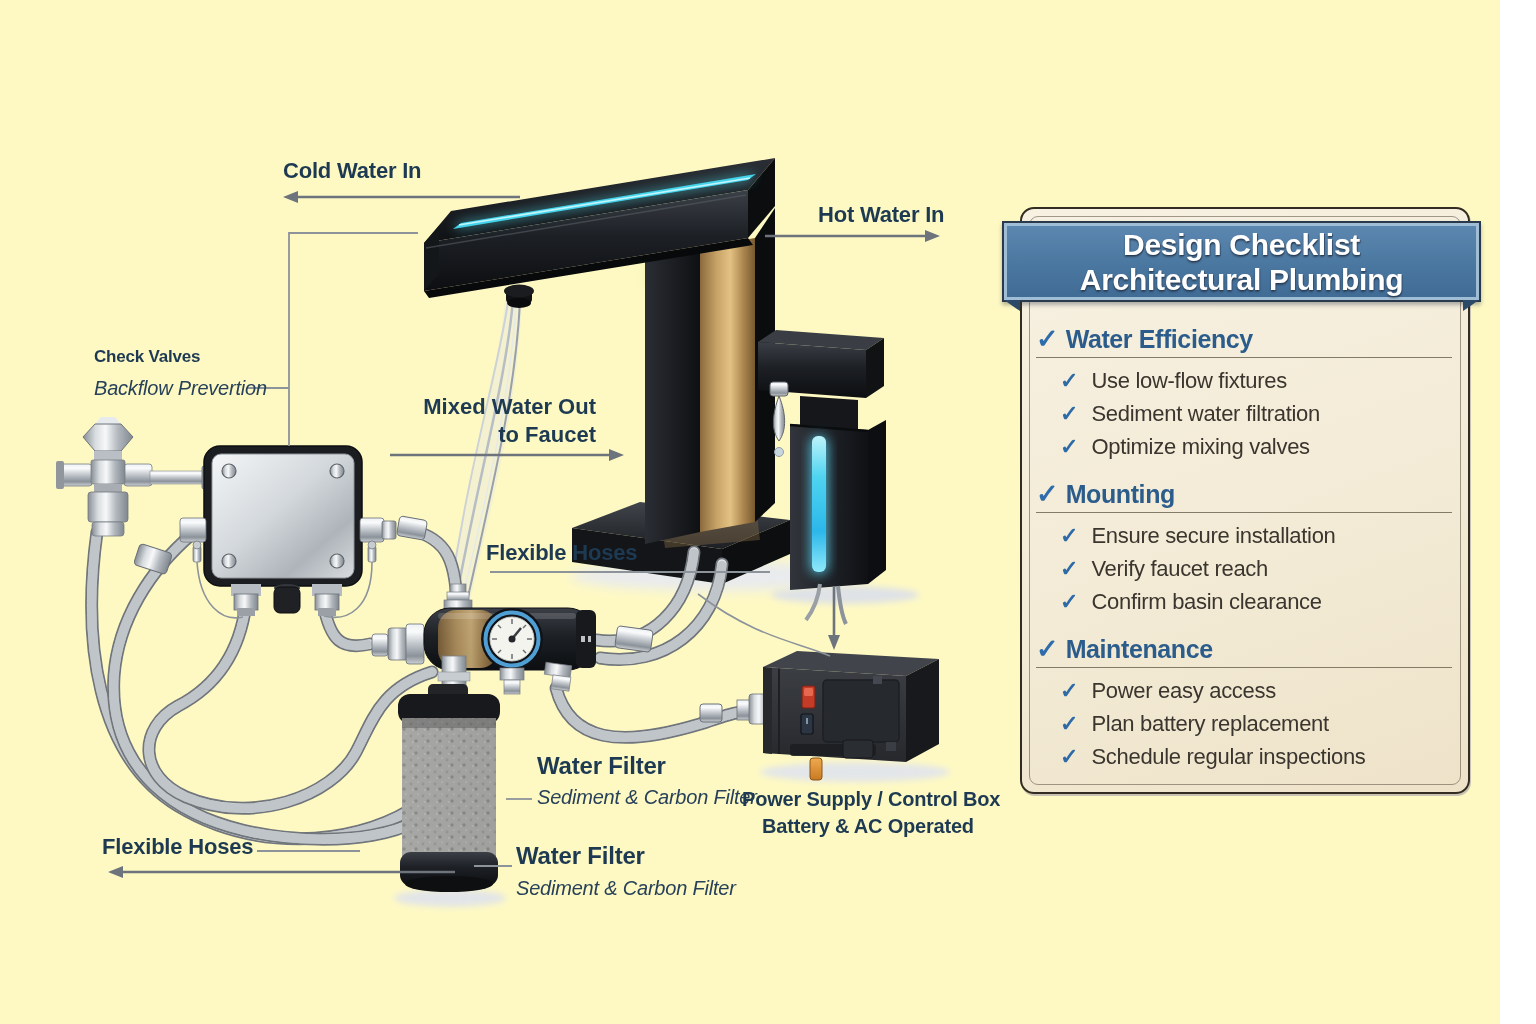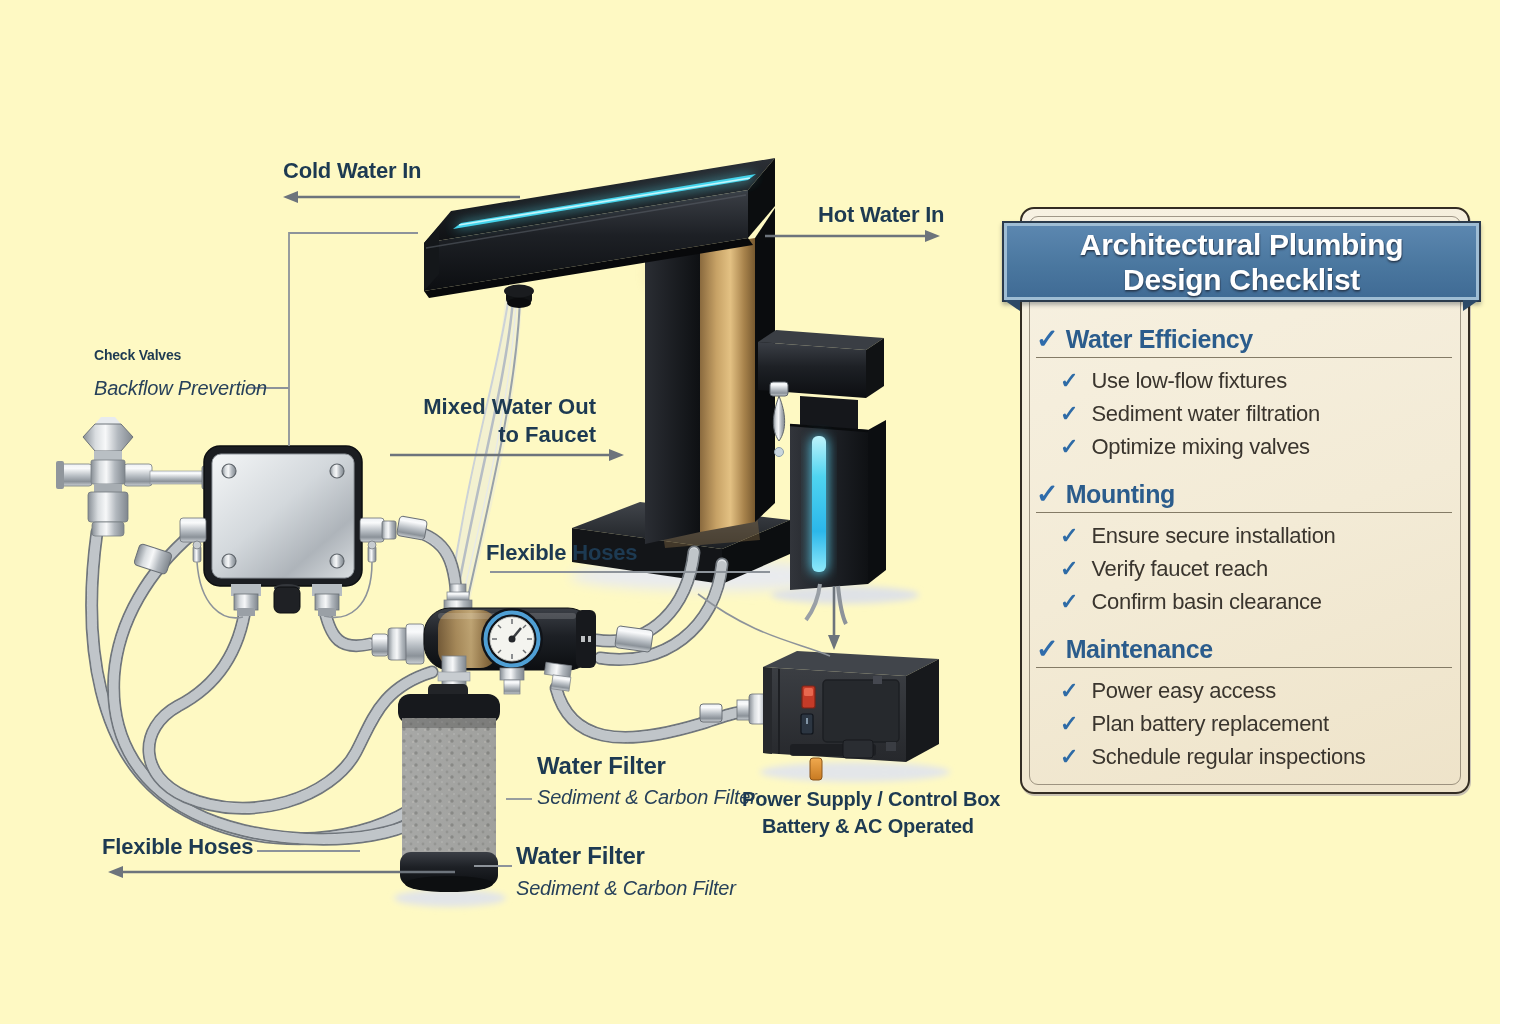--- a/index.html
+++ b/index.html
@@ -393,21 +393,21 @@
       <g>
         <line class="arrowline" x1="834" y1="586" x2="834" y2="636"></line>
         <polygon class="arrowhead" points="834,650 828,635 840,635"></polygon>
       </g>
     </g>
   </svg>
 
   <div class="lbl" style="left:283px;top:158px;font-size:22px;">Cold Water In</div>
   <div class="lbl" style="left:818px;top:202px;font-size:22px;">Hot Water In</div>
 
-  <div class="lbl" style="left:94px;top:347px;font-size:14px;">Check Valves</div>
+  <div class="lbl" style="left:94px;top:347px;font-size:17px;">Check Valves</div>
   <div class="lbl-sub" style="left:94px;top:377px;">Backflow Prevertion</div>
 
   <div class="lbl-block" id="mixed-water-label">
     <span class="l1">Mixed Water Out</span>
     <span class="l2">to Faucet</span>
   </div>
 
   <div class="lbl" style="left:486px;top:540px;font-size:22px;">Flexible Hoses</div>
 
   <div class="lbl" style="left:537px;top:752px;font-size:24px;">Water Filter</div>
@@ -418,22 +418,22 @@
 
   <div class="lbl-block" id="power-label">
     <span class="l1">Power Supply / Control Box</span>
     <span class="l2">Battery &amp; AC Operated</span>
   </div>
 
   <div class="lbl" style="left:102px;top:834px;font-size:22px;">Flexible Hoses</div>
 
   <div class="panel-card"></div>
   <div class="banner">
+    <span class="banner-line">Design Checklist</span>
     <span class="banner-line">Architectural Plumbing</span>
-    <span class="banner-line">Design Checklist</span>
   </div>
 
   <div class="panel-content">
 
     <div class="section">
       <div class="section-title-row">
         <span class="check-lg">✓</span>
         <span class="section-title">Water Efficiency</span>
       </div>
       <hr class="section-rule">

